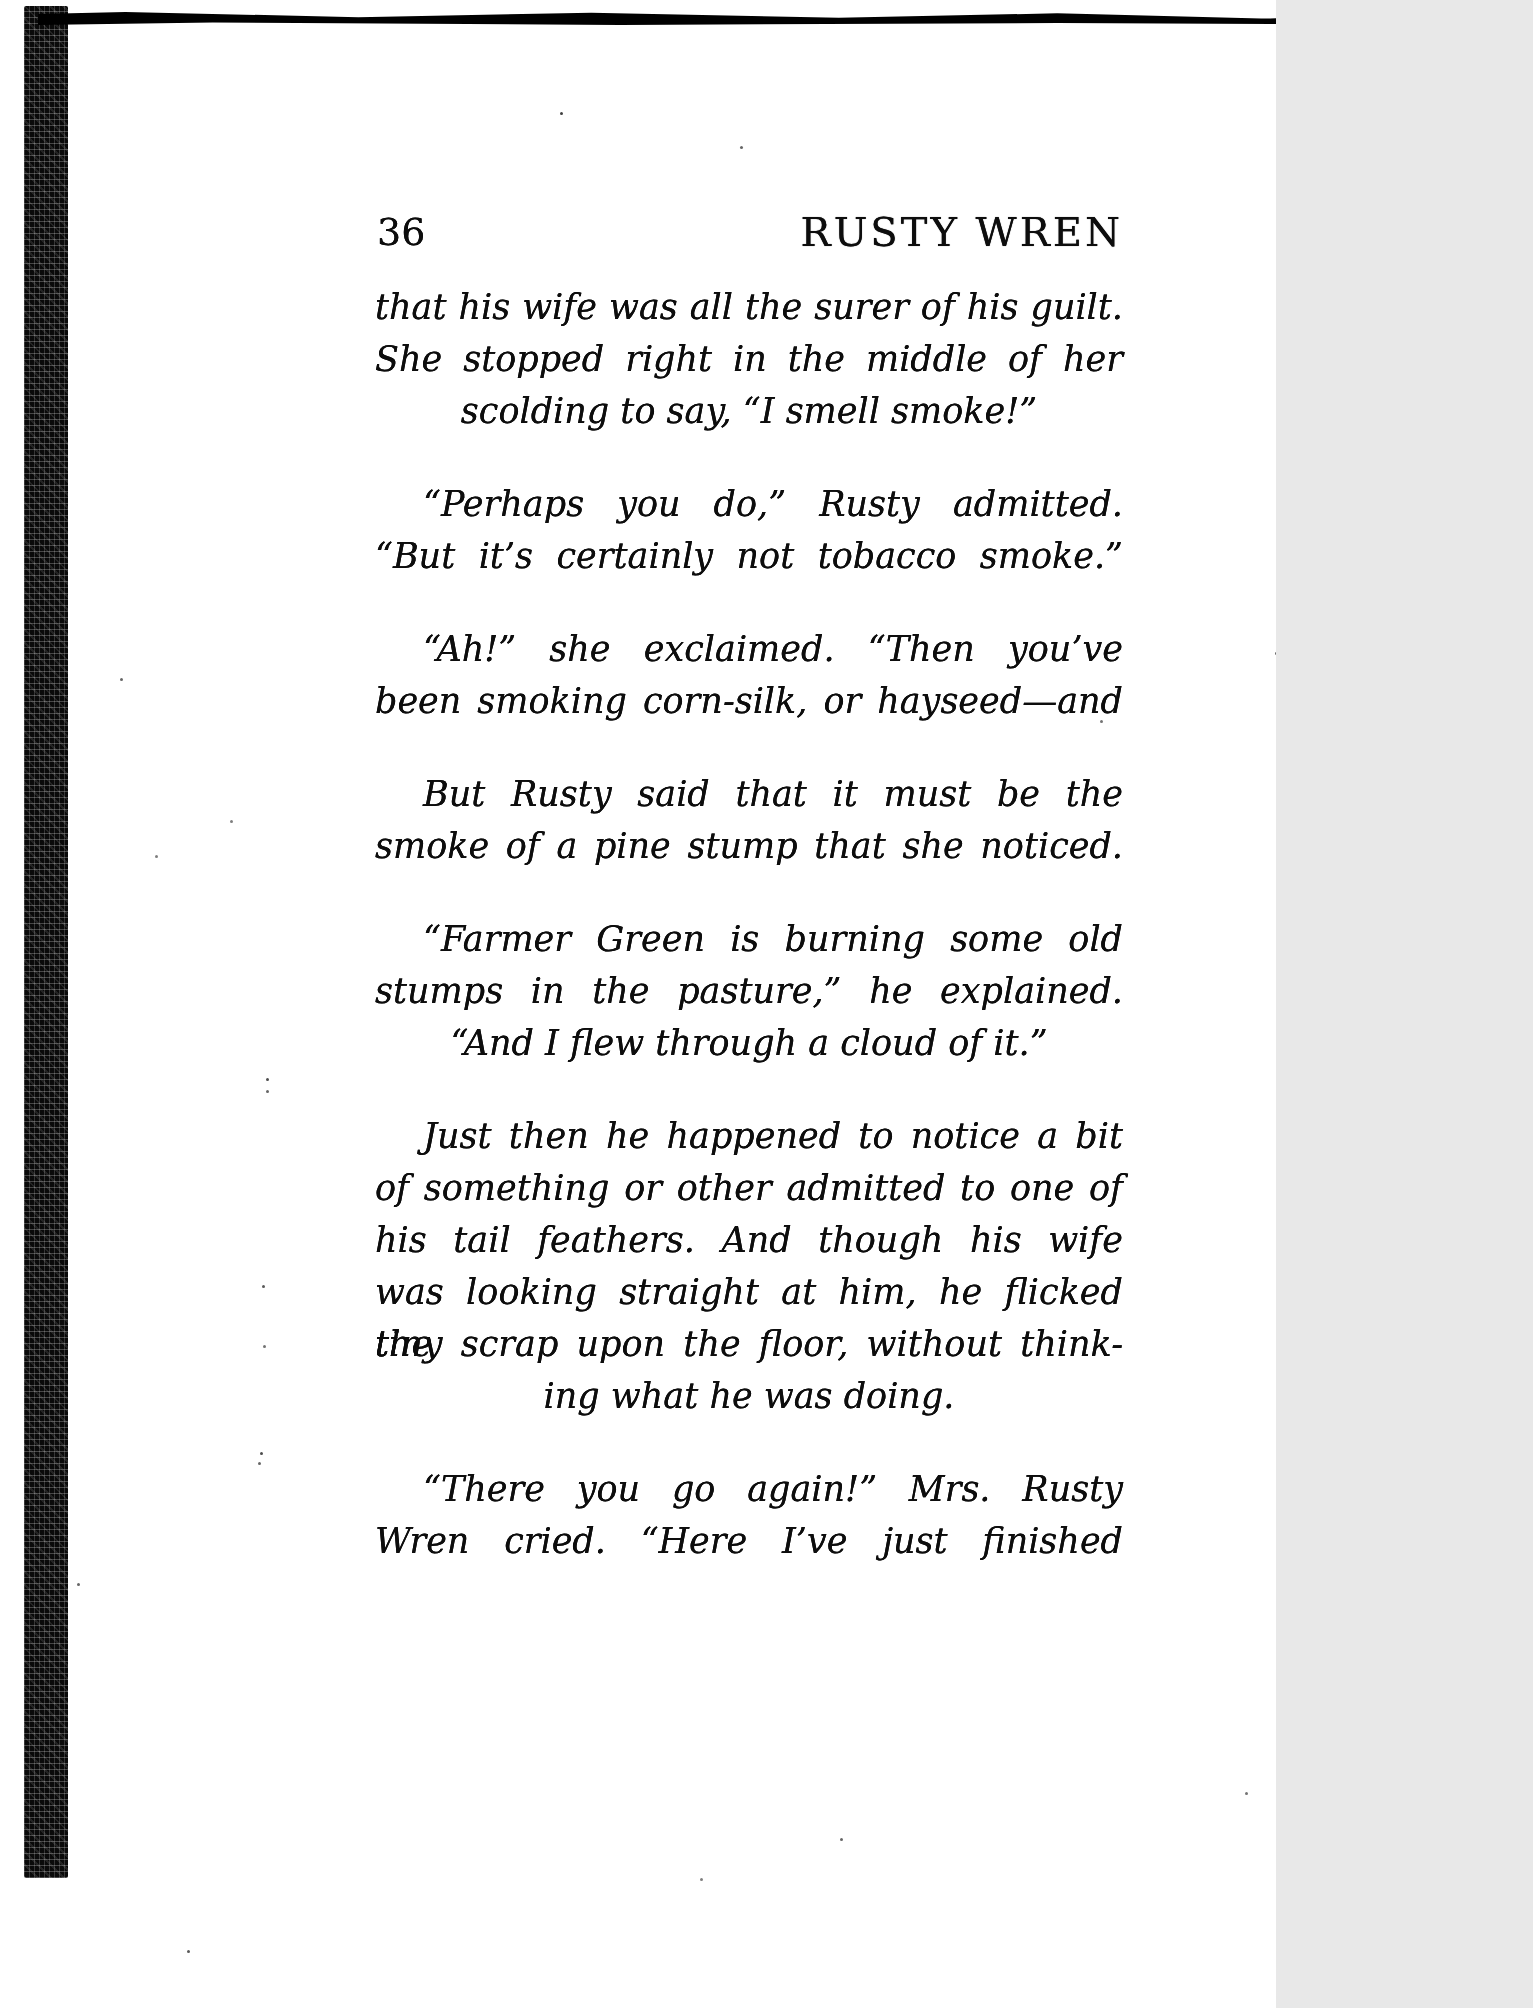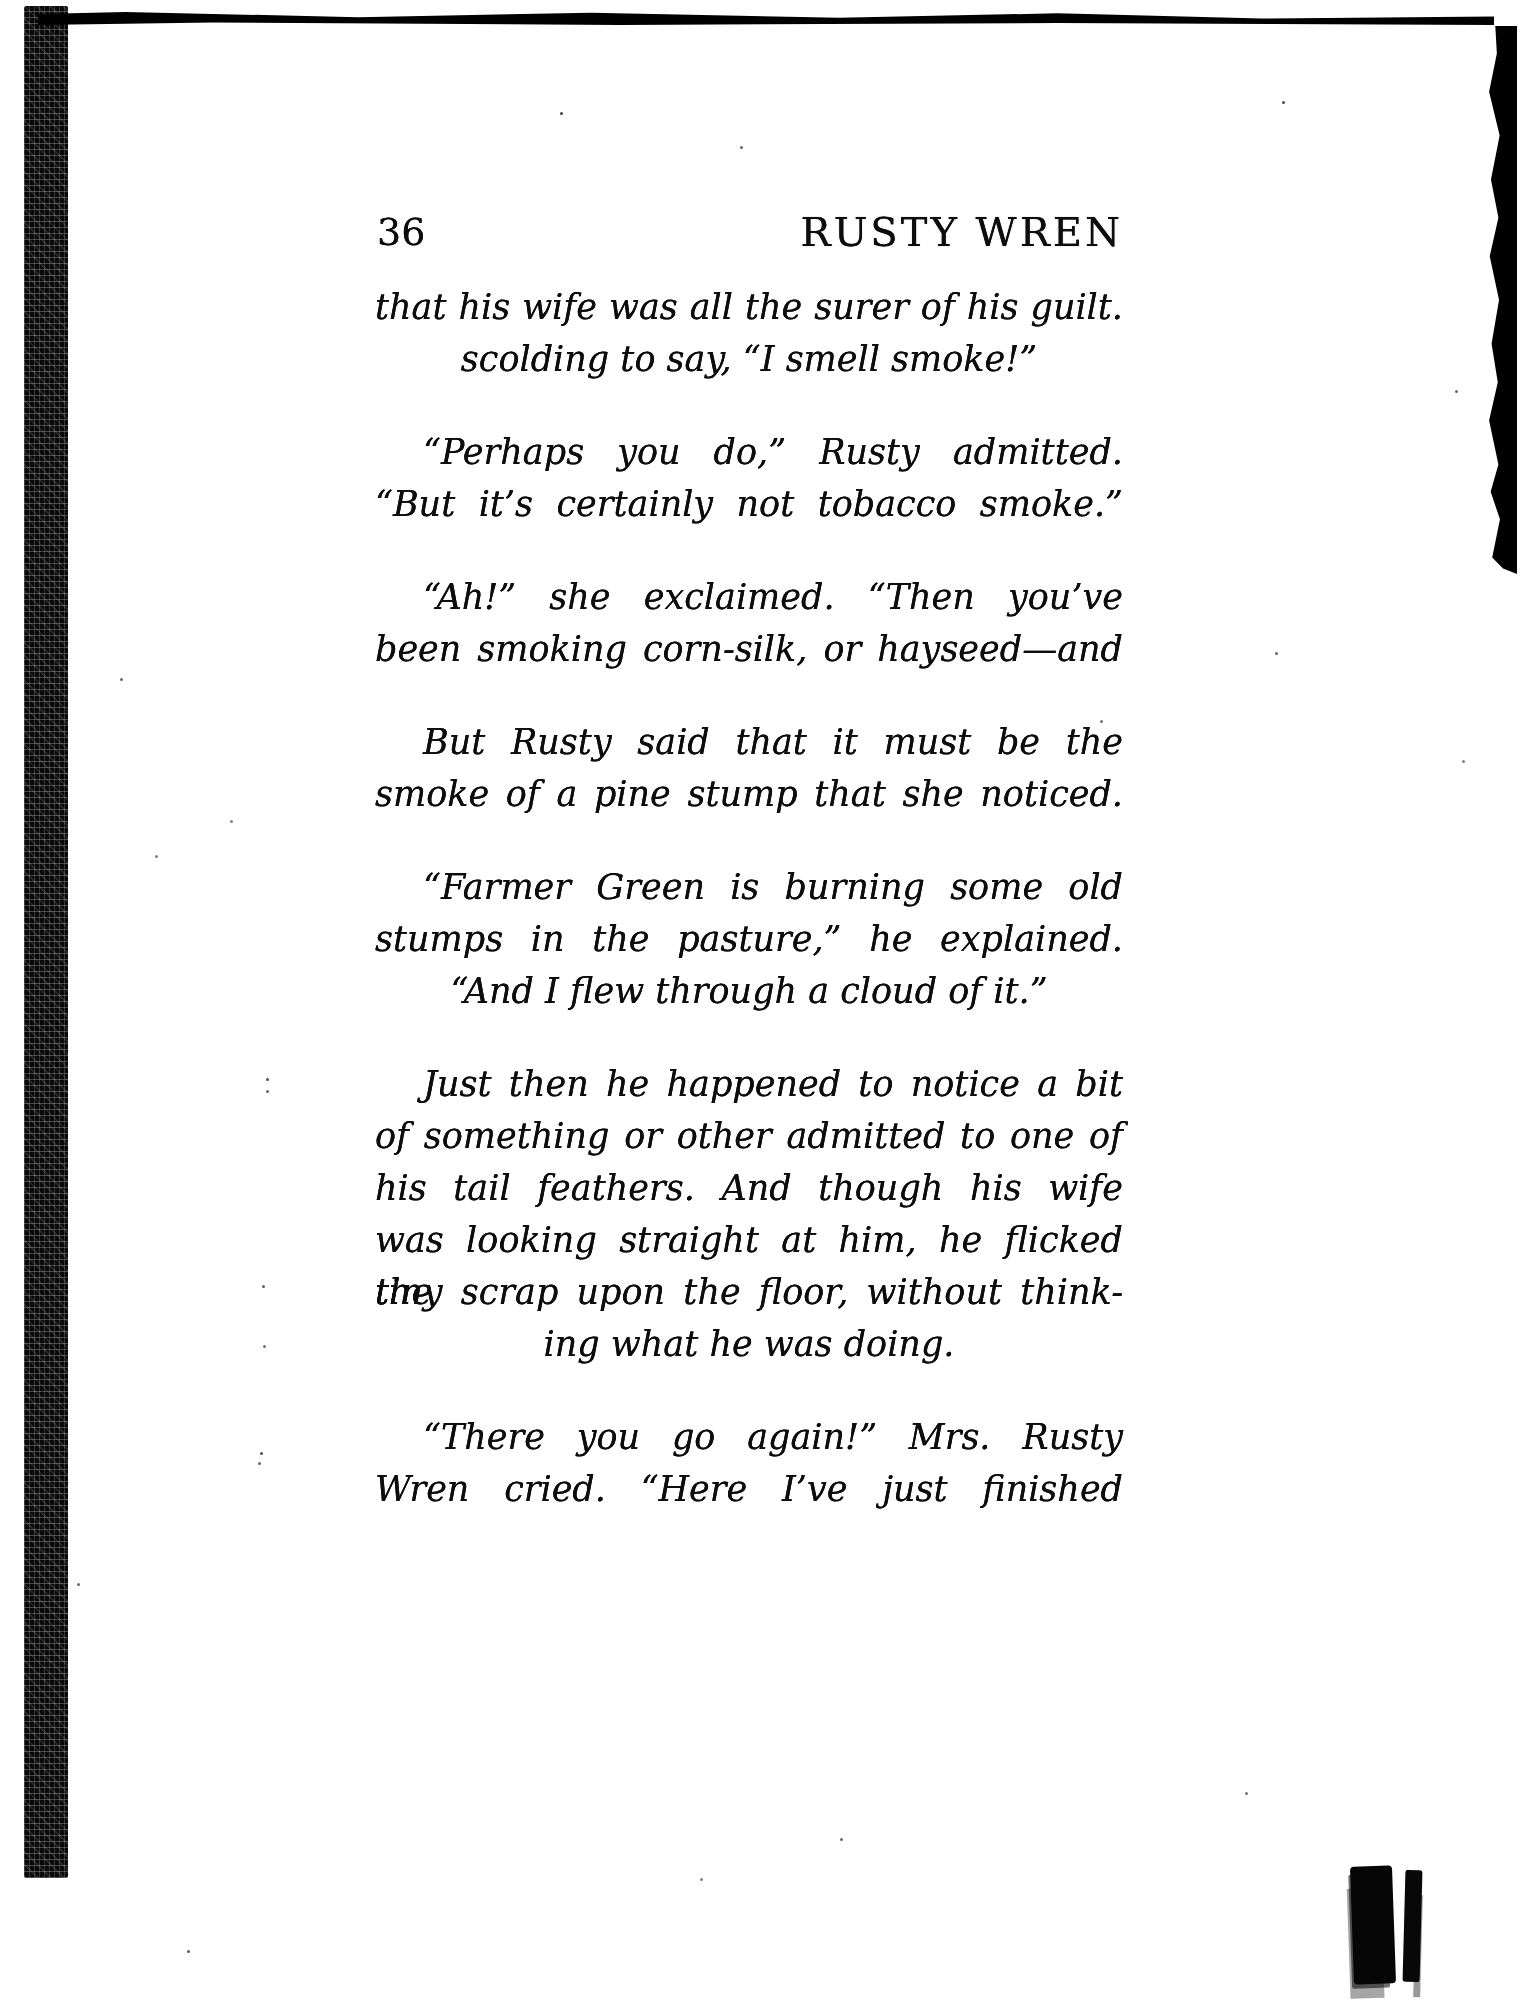--- a/index.html
+++ b/index.html
@@ -1,18 +1,18 @@
 <!DOCTYPE html>
 <html><head>
 <meta charset="utf-8">
 <style>
   html,body { margin:0; padding:0; background:#e8e8e8; }
   .scan {
     position:relative;
-    width:1533px; height:2008px;
+    width:1276px; height:2008px;
     background:#ffffff;
     overflow:hidden;
     font-family:"DejaVu Serif","Liberation Serif",serif;
     color:#0d0d0d;
   }
   
   .binding-band {
     position:absolute; left:24px; top:6px; width:44px; height:1872px;
     background-color:#0a0a0a;
     background-image:
@@ -90,20 +90,21 @@
   </div>
   <div class="speck"></div>
 
   <div class="header-row">
     <span class="page-number">36</span>
     <span class="running-title">RUSTY WREN</span>
   </div>
 
   <div class="body-block">
     <div class="line j">that his wife was all the surer of his guilt.</div>
+    <div class="line j">She stopped right in the middle of her</div>
     <div class="line">scolding to say, “I smell smoke!”</div>
 
     <div class="line j ind">“Perhaps you do,” Rusty admitted.</div>
     <div class="line j">“But it’s certainly not tobacco smoke.”</div>
 
     <div class="line j ind">“Ah!” she exclaimed. “Then you’ve</div>
     <div class="line j">been smoking corn-silk, or hayseed—and</div>
 
     <div class="line j ind">But Rusty said that it must be the</div>
     <div class="line j">smoke of a pine stump that she noticed.</div>

